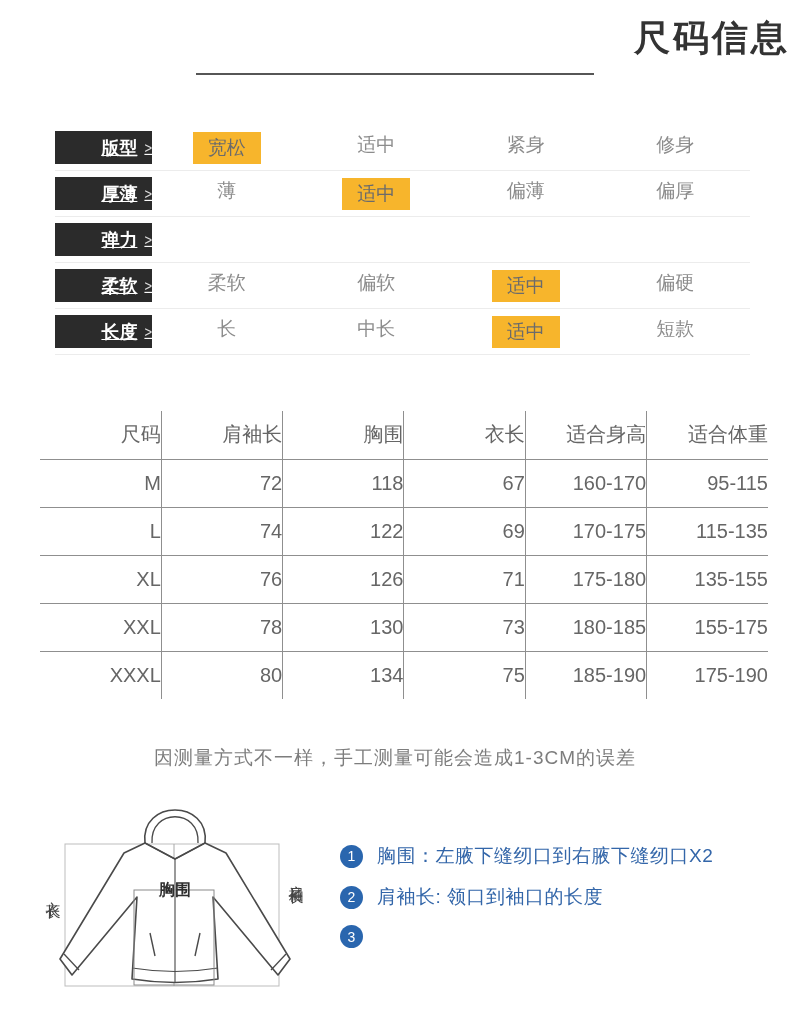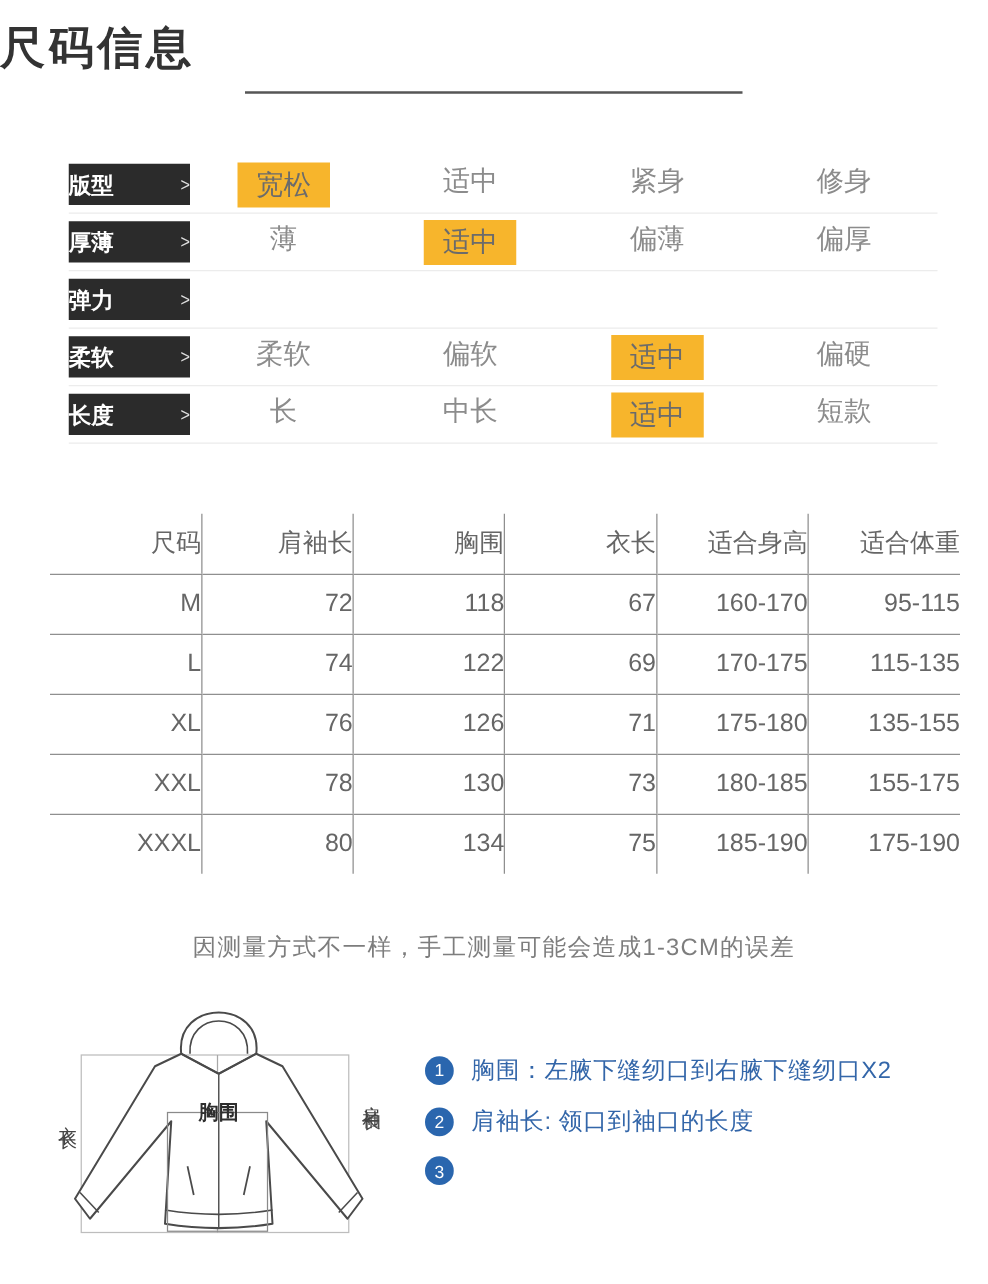--- a/index.html
+++ b/index.html
@@ -8,34 +8,34 @@
   }
   *{box-sizing:border-box;margin:0;padding:0;}
   html,body{width:790px;height:1027px;overflow:hidden;}
   body{
     background:#fff;
     font-family:"Liberation Sans","DejaVu Sans",sans-serif;
     color:#333;
     position:relative;
   }
   
-  .header{padding-top:14px;text-align:left;}
+  .header{padding-top:14px;text-align:right;}
   .title{font-size:36px;font-weight:bold;letter-spacing:3px;color:#333;}
   .title-underline{width:398px;height:2px;background:#565656;margin:10px auto 0;}
   
   .fit-section{margin:50px 40px 0 55px;}
   .fit-row{display:flex;align-items:center;height:46px;border-bottom:1px solid var(--soft-line);}
   .fit-label{
     width:97px;height:33px;background:var(--label-bg);color:#fff;
-    display:flex;align-items:center;justify-content:space-between;gap:7px;
-    font-size:18px;font-weight:bold;flex:none;
+    display:flex;align-items:center;justify-content:flex-end;gap:7px;
+    font-size:18px;font-weight:bold;flex:none;text-decoration:underline;
   }
   .fit-label .arrow{font-size:13px;font-weight:normal;color:#e0e0e0;transform:scaleY(1.15);}
   .fit-options{flex:1;display:flex;}
-  .fit-opt{flex:1;text-align:center;font-size:22px;color:var(--opt);}
+  .fit-opt{flex:1;text-align:center;font-size:19px;color:var(--opt);}
   .fit-opt .hl{background:var(--hl);color:#6b6b6b;display:inline-block;padding:3px 15px;}
   
   .size-table{margin:56px 0 0 40px;border-collapse:collapse;table-layout:fixed;width:728px;}
   .size-table th,.size-table td{
     height:48px;text-align:right;vertical-align:middle;
     font-size:20px;font-weight:normal;color:var(--txt);
     border-left:1px solid var(--line);border-bottom:1px solid var(--line);
   }
   .size-table th{color:#666;}
   .size-table th:first-child,.size-table td:first-child{border-left:none;}

